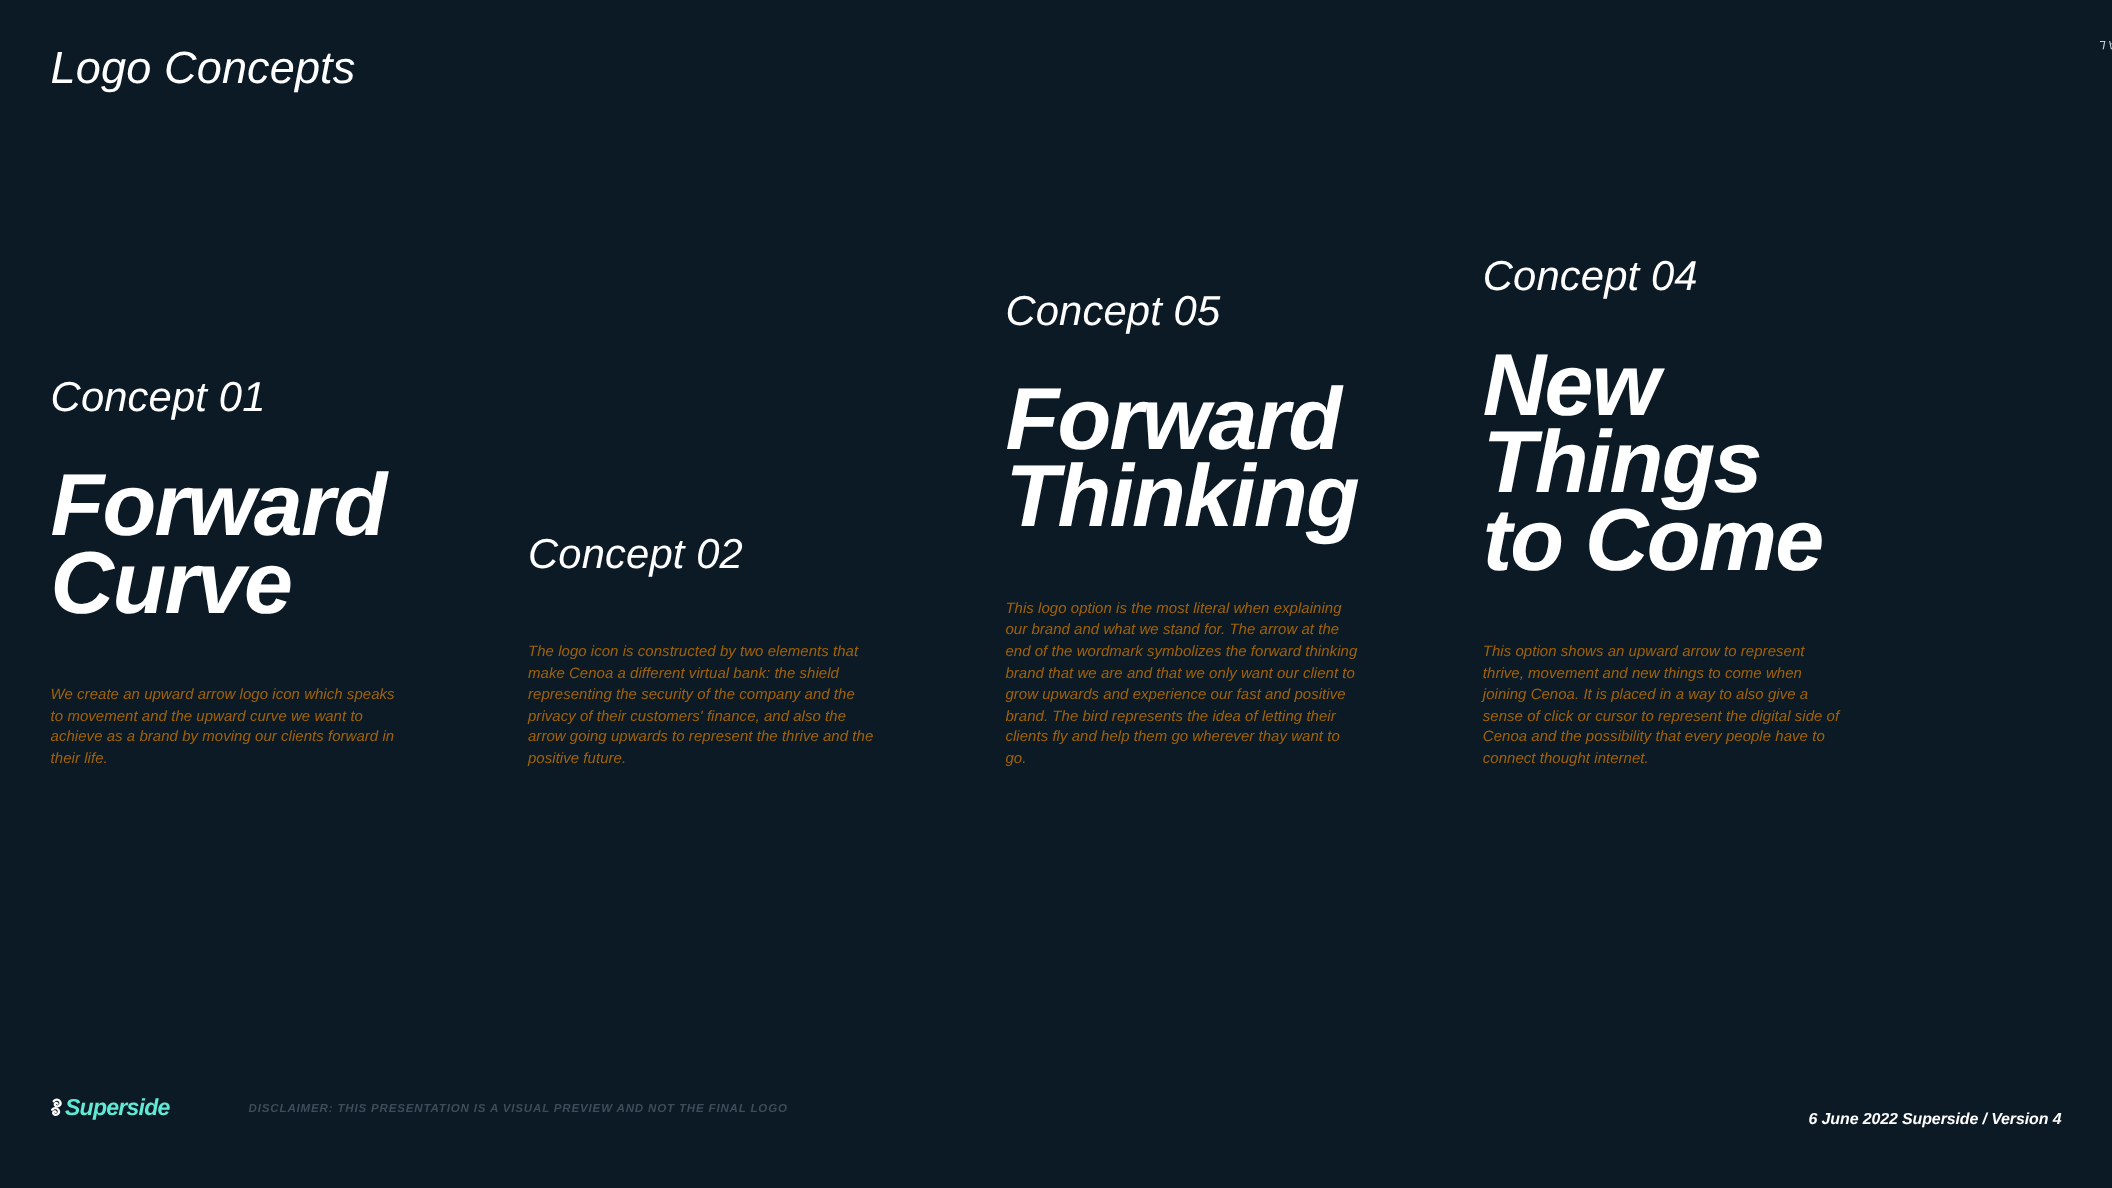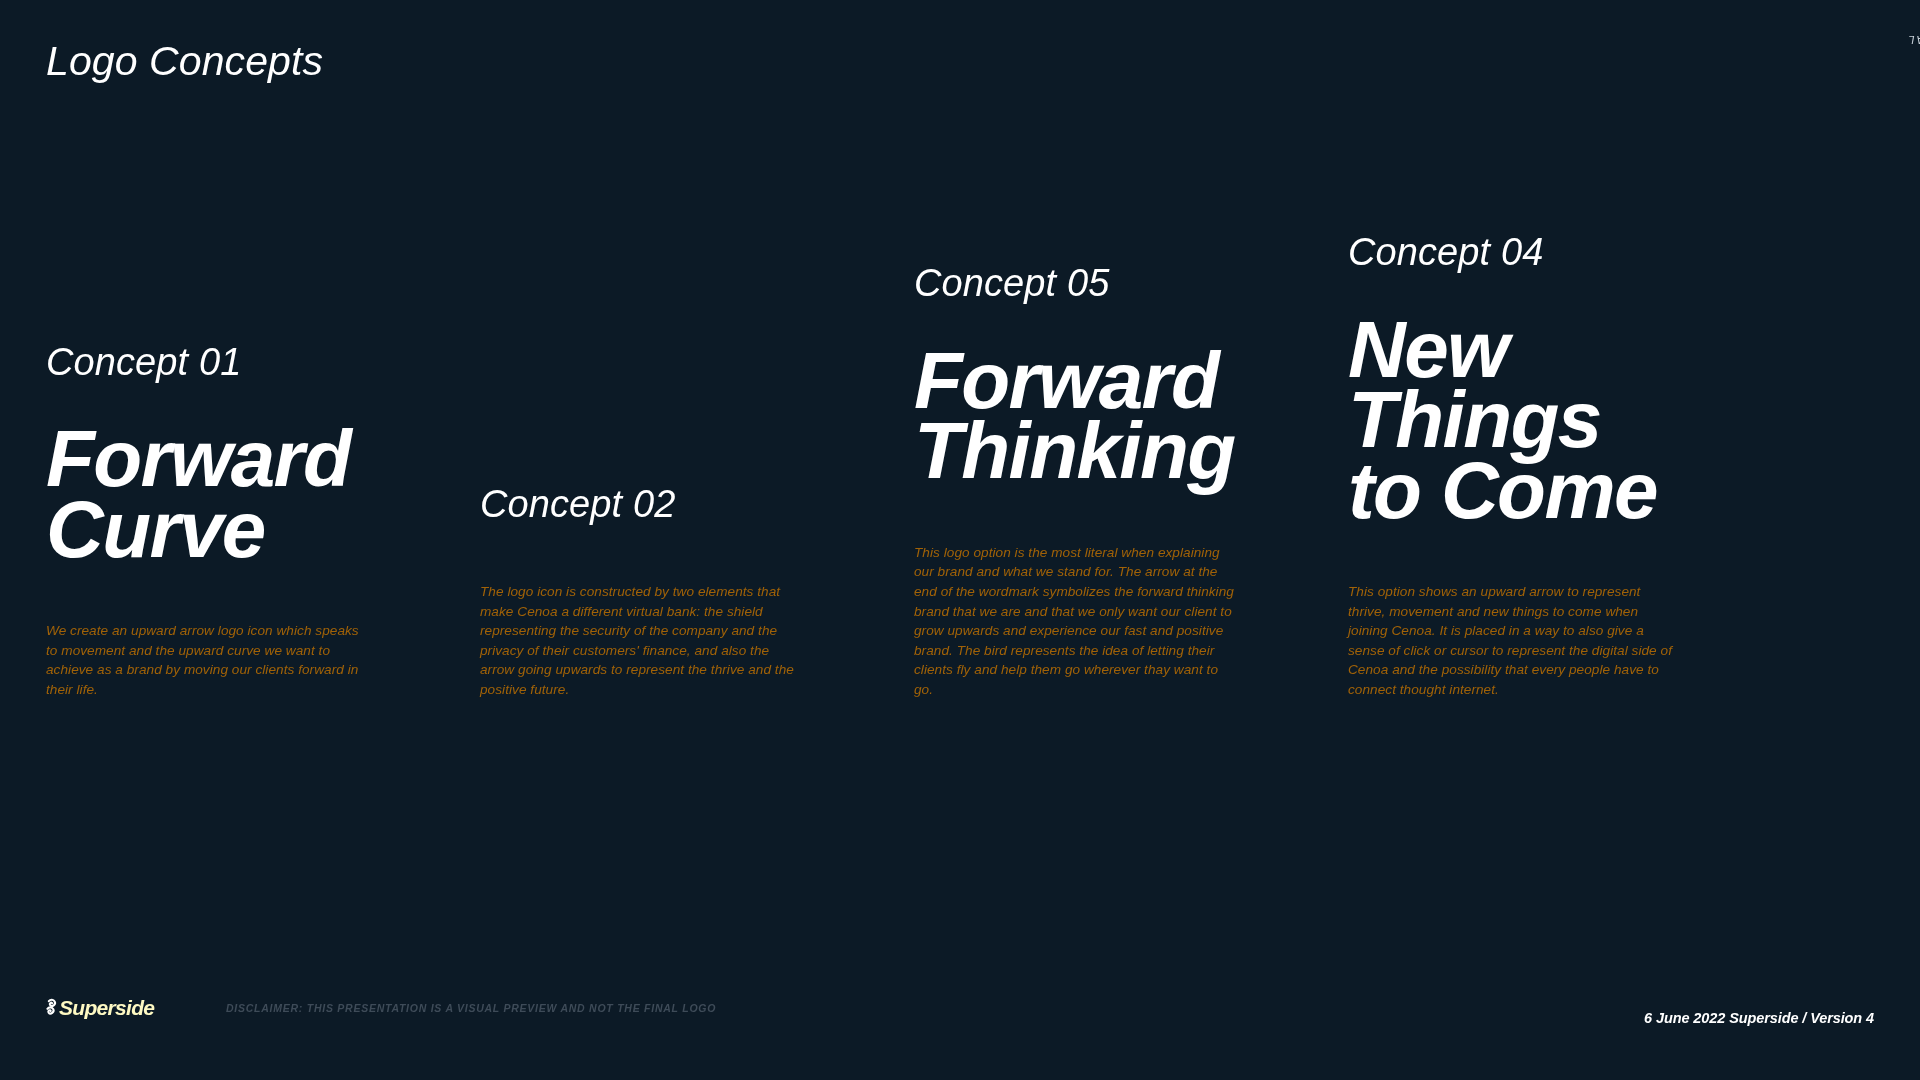--- a/index.html
+++ b/index.html
@@ -125,21 +125,21 @@
     height: 20px;
     margin-right: -7px;
     position: relative;
     display: block;
   }
 
   .brand-wordmark {
     font-size: 21px;
     font-weight: 700;
     letter-spacing: -0.7px;
-    color: #fef9c3;
+    color: #5eead4;
     line-height: 1;
   }
 
   .disclaimer {
     position: absolute;
     left: 226px;
     bottom: 44px;
     font-size: 10.5px;
     font-weight: 700;
     letter-spacing: 0.75px;

